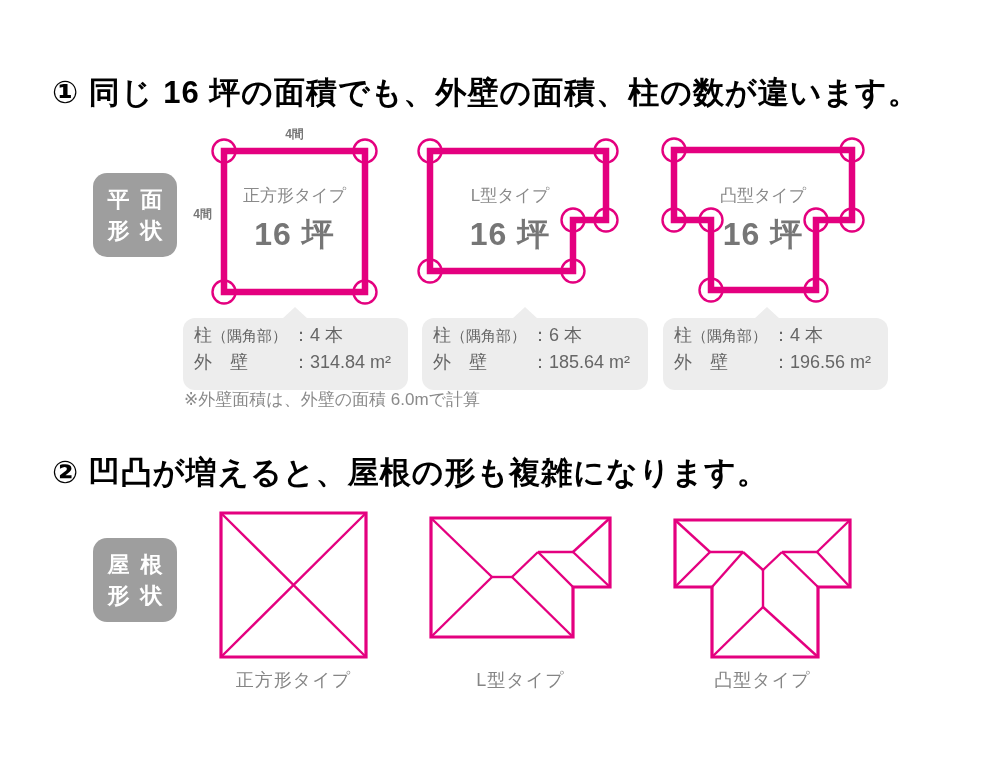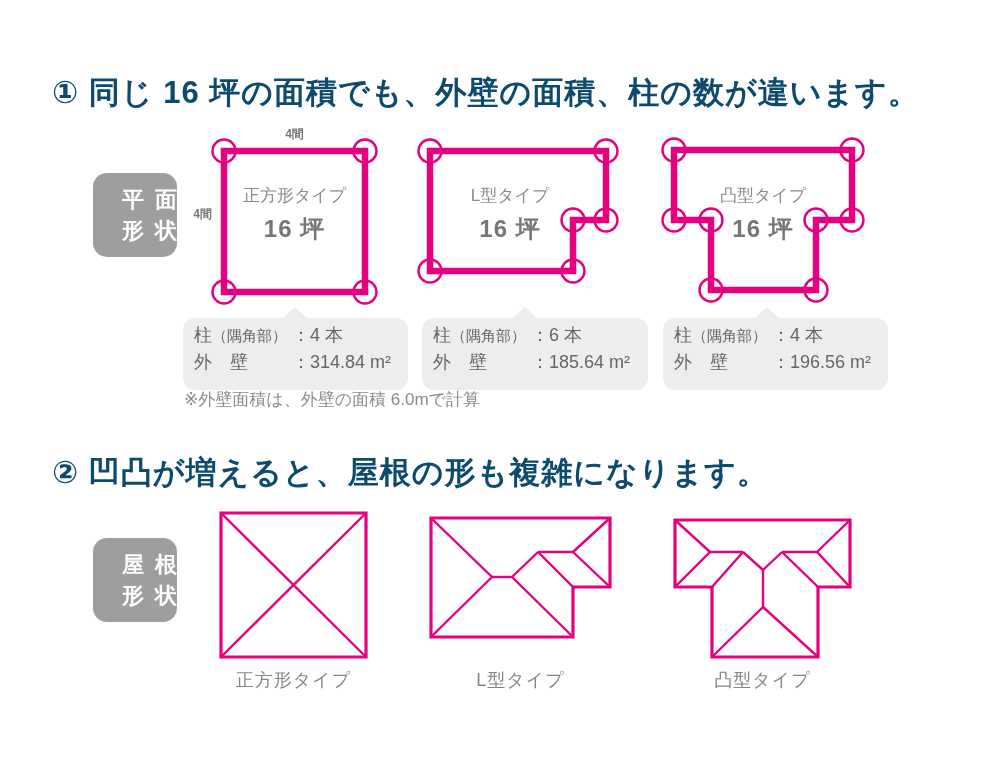--- a/index.html
+++ b/index.html
@@ -2,37 +2,37 @@
 <html><head>
 <meta charset="utf-8">
 <style>
   html,body{margin:0;padding:0;background:#fff;}
   #page{
     position:relative;width:1000px;height:775px;background:#ffffff;overflow:hidden;
     font-family:"Liberation Sans","DejaVu Sans",sans-serif;
   }
   #shapes-canvas{position:absolute;left:0;top:0;width:1000px;height:775px;}
   .heading{
-    position:absolute;left:52px;font-size:31px;font-weight:700;color:#0c4a6e;
+    position:absolute;left:52px;font-size:31px;font-weight:700;color:#000000;
     letter-spacing:1px;white-space:nowrap;
   }
   .side-box{
     position:absolute;left:93px;width:84px;height:84px;background:#9e9e9e;border-radius:14px;
-    display:flex;flex-direction:column;justify-content:center;align-items:flex-end;
+    display:flex;flex-direction:column;justify-content:center;align-items:center;
     color:#ffffff;font-weight:700;font-size:22px;line-height:31px;
   }
   .side-line{letter-spacing:11px;margin-right:-11px;}
   .dim-label{
     position:absolute;font-size:12px;font-weight:700;color:#777;white-space:nowrap;
   }
   .plan-name{
     position:absolute;font-size:17px;color:#8a8a8a;text-align:center;font-weight:500;white-space:nowrap;
   }
   .plan-area{
-    position:absolute;font-size:24px;font-weight:700;color:#767676;text-align:center;
+    position:absolute;font-size:32px;font-weight:700;color:#767676;text-align:center;
     letter-spacing:1px;white-space:nowrap;
   }
   .stats-box{
     position:absolute;top:318px;height:72px;background:#ededed;border-radius:12px;
     color:#666;font-size:18px;box-sizing:border-box;padding:4px 0 0 11px;
   }
   .stats-tail{
     position:absolute;top:-11px;width:0;height:0;
     border-left:13px solid transparent;border-right:13px solid transparent;
     border-bottom:12px solid #ededed;

